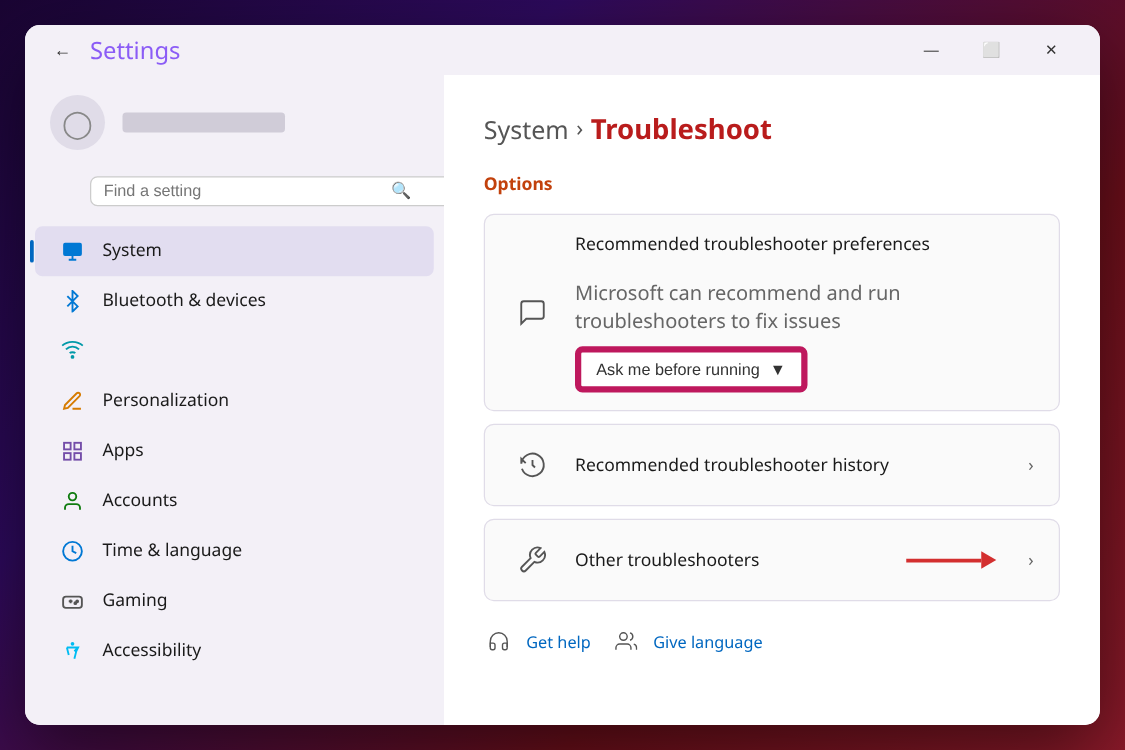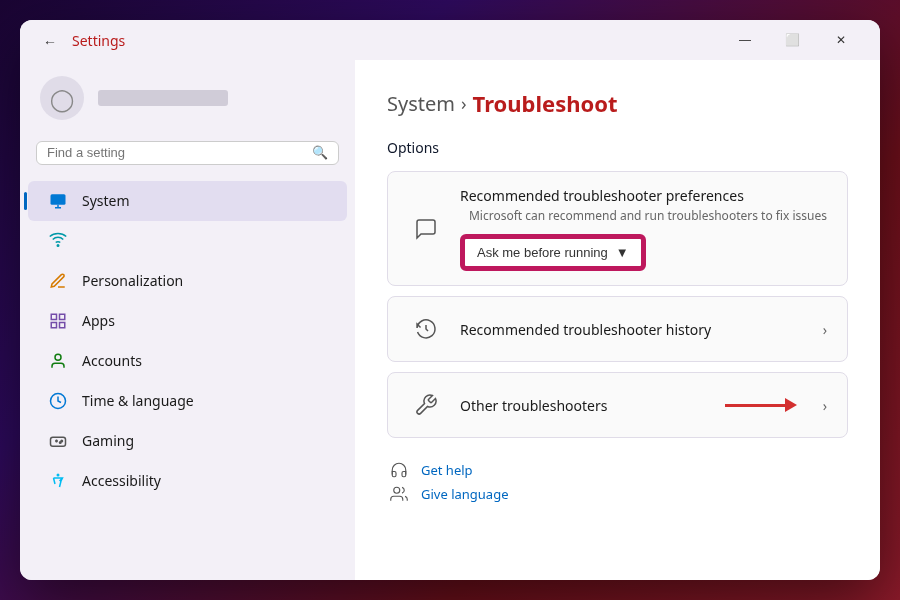--- a/index.html
+++ b/index.html
@@ -63,22 +63,22 @@
       display: flex;
       align-items: center;
       justify-content: center;
       border-radius: 4px;
       color: #333;
       font-size: 14px;
     }
 
     .titlebar-title {
       margin-left: 8px;
-      font-size: 14px;
-      color: #b91c1c;
+      font-size: 19px;
+      color: #8b5cf6;
     }
 
     .content {
       display: flex;
       flex: 1;
       overflow: hidden;
     }
 
     
     .sidebar {
@@ -129,20 +129,21 @@
     .search-input {
       width: 100%;
       height: 24px;
       border: 1px solid #ccc;
       border-radius: 6px;
       background: white;
       padding: 0 34px 0 10px;
       font-size: 13px;
       color: #555;
       outline: none;
+      margin-left: 36px;
     }
 
     .search-icon {
       position: absolute;
       right: 10px;
       top: 50%;
       transform: translateY(-50%);
       color: #666;
       font-size: 13px;
     }
@@ -217,23 +218,23 @@
     }
 
     .breadcrumb-current {
       font-size: 22px;
       font-weight: 700;
       color: #b91c1c;
     }
 
     .section-title {
       font-size: 14px;
-      color: #0f172a;
+      color: #c2410c;
       margin-bottom: 14px;
-      font-weight: 400;
+      font-weight: 700;
     }
 
     .card {
       background: #fafafa;
       border: 1px solid #e0dce8;
       border-radius: 8px;
       margin-bottom: 10px;
       overflow: hidden;
     }
 
@@ -260,24 +261,23 @@
       flex: 1;
     }
 
     .card-title {
       font-size: 14px;
       color: #1a1a1a;
       font-weight: 400;
     }
 
     .card-desc {
-      font-size: 12px;
+      font-size: 16px;
       color: #666;
-      margin-top: 2px;
-      text-align: right;
+      margin-top: 18px;
     }
 
     .card-chevron {
       font-size: 14px;
       color: #666;
     }
 
     .dropdown-btn {
       display: flex;
       align-items: center;
@@ -308,22 +308,21 @@
       width: 0;
       height: 0;
       border-top: 7px solid transparent;
       border-bottom: 7px solid transparent;
       border-left: 12px solid #d32f2f;
     }
 
     .link-section {
       margin-top: 20px;
       display: flex;
-      flex-direction: column;
-      gap: 0;
+      gap: 16px;
     }
 
     .link-item {
       display: flex;
       align-items: center;
       gap: 10px;
       cursor: pointer;
     }
 
     .link-icon {
@@ -379,20 +378,28 @@
         <div class="nav-icon icon-blue">
           <svg width="18" height="18" viewBox="0 0 24 24" fill="#0078d4">
               <rect x="2" y="3" width="20" height="14" rx="2" ry="2"></rect>
               <line x1="8" y1="21" x2="16" y2="21" stroke="#0078d4" stroke-width="2"></line>
               <line x1="12" y1="17" x2="12" y2="21" stroke="#0078d4" stroke-width="2"></line>
             </svg>
         </div>
         <span class="nav-label">System</span>
       </div>
 
+      <div class="nav-item">
+        <div class="nav-icon">
+          <svg width="18" height="18" viewBox="0 0 24 24" fill="none" stroke="#0078d4" stroke-width="2">
+            <polyline points="6.5 6.5 17.5 17.5 12 23 12 1 17.5 6.5 6.5 17.5"></polyline>
+          </svg>
+        </div>
+        <span class="nav-label">Bluetooth &amp; devices</span>
+      </div>
 
       <div class="nav-item">
         <div class="nav-icon">
           <svg width="18" height="18" viewBox="0 0 24 24" fill="none" stroke="#0099a8" stroke-width="2">
             <path d="M1 6s4.5-4 11-4 11 4 11 4"></path>
               <path d="M5 10s3-3 7-3 7 3 7 3"></path>
               <path d="M9 14s1-1 3-1 3 1 3 1"></path>
               <circle cx="12" cy="18" r="1" fill="#0099a8"></circle>
           </svg>
         </div>

